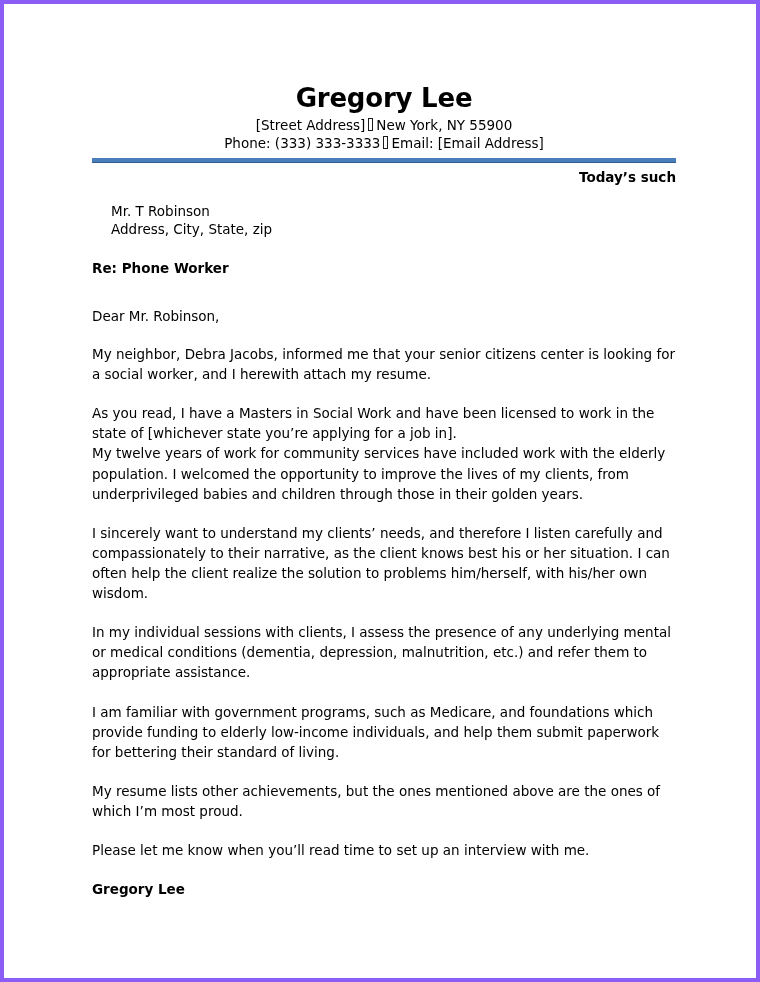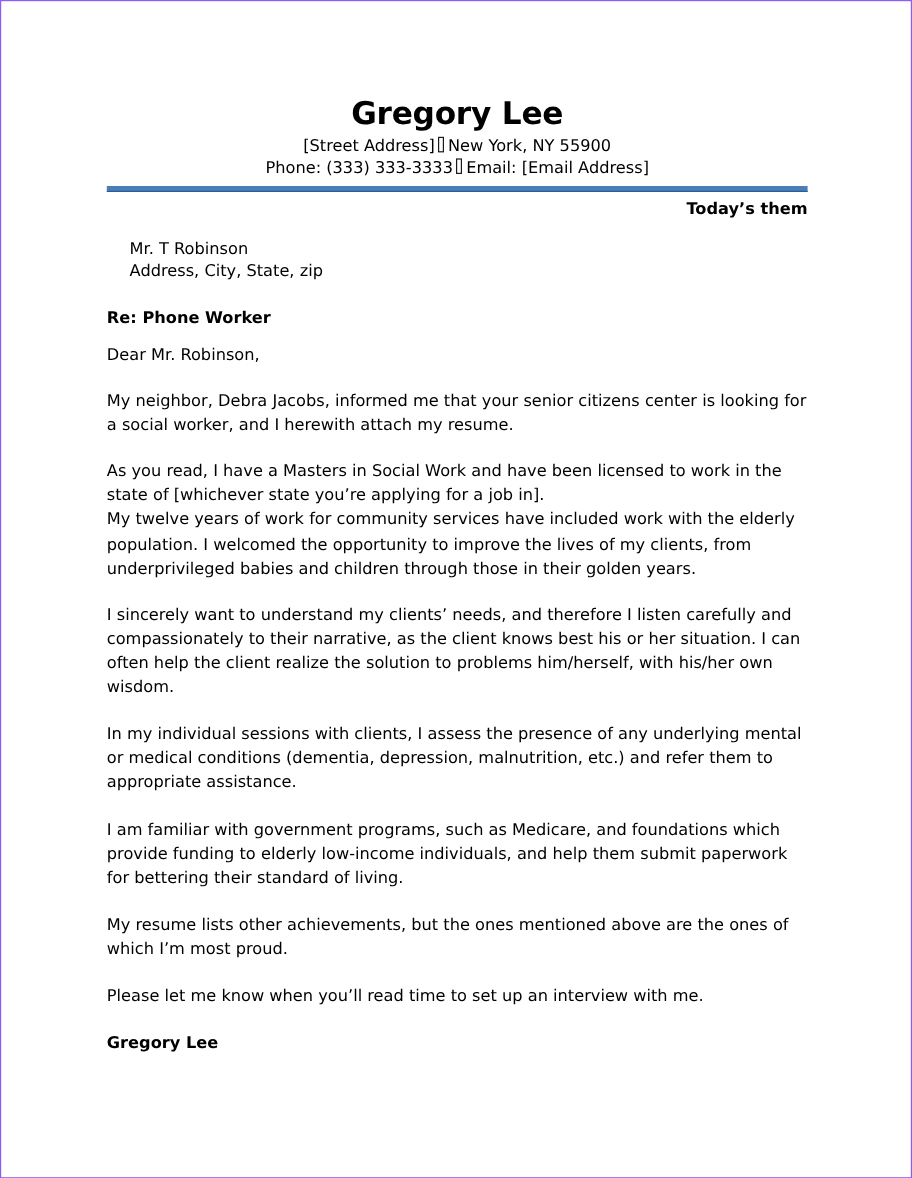--- a/index.html
+++ b/index.html
@@ -11,21 +11,21 @@
   body {
     font-family: "DejaVu Sans", "Liberation Sans", sans-serif;
     color: #000000;
   }
   .page {
     position: relative;
     width: 760px;
     height: 982px;
     box-sizing: border-box;
     background: #ffffff;
-    border: 1px solid #8b5cf6;
+    border: 4px solid #8b5cf6;
     overflow: hidden;
   }
   .page-inner {
     position: absolute;
     left: 88px;
     top: 0;
     width: 584px;
   }
 
   
@@ -86,21 +86,21 @@
   .recipient div { white-space: nowrap; }
 
   .subject {
     margin-top: 21px;
     font-size: 13.5px;
     font-weight: bold;
     line-height: 1.3;
   }
 
   .salutation {
-    margin-top: 13px;
+    margin-top: 30px;
     font-size: 13.5px;
     line-height: 1.3;
   }
 
   .para {
     margin-top: 19px;
     font-size: 13.5px;
     line-height: 1.49;
     text-align: left;
   }
@@ -125,21 +125,21 @@
         <span>[Street Address]</span><span class="sep-glyph">▯</span><span>New York, NY 55900</span>
       </p>
 
       <p class="letterhead-line">
         <span>Phone: (333) 333-3333</span><span class="sep-glyph">▯</span><span>Email: [Email Address]</span>
       </p>
 
       <div class="rule"></div>
     </div>
 
-    <div class="date-line">Today’s them</div>
+    <div class="date-line">Today’s such</div>
 
     <div class="recipient">
       <div>Mr. T Robinson</div>
       <div>Address, City, State, zip</div>
     </div>
 
     <div class="subject">Re: Phone Worker</div>
 
     <div class="salutation">Dear Mr. Robinson,</div>
 

